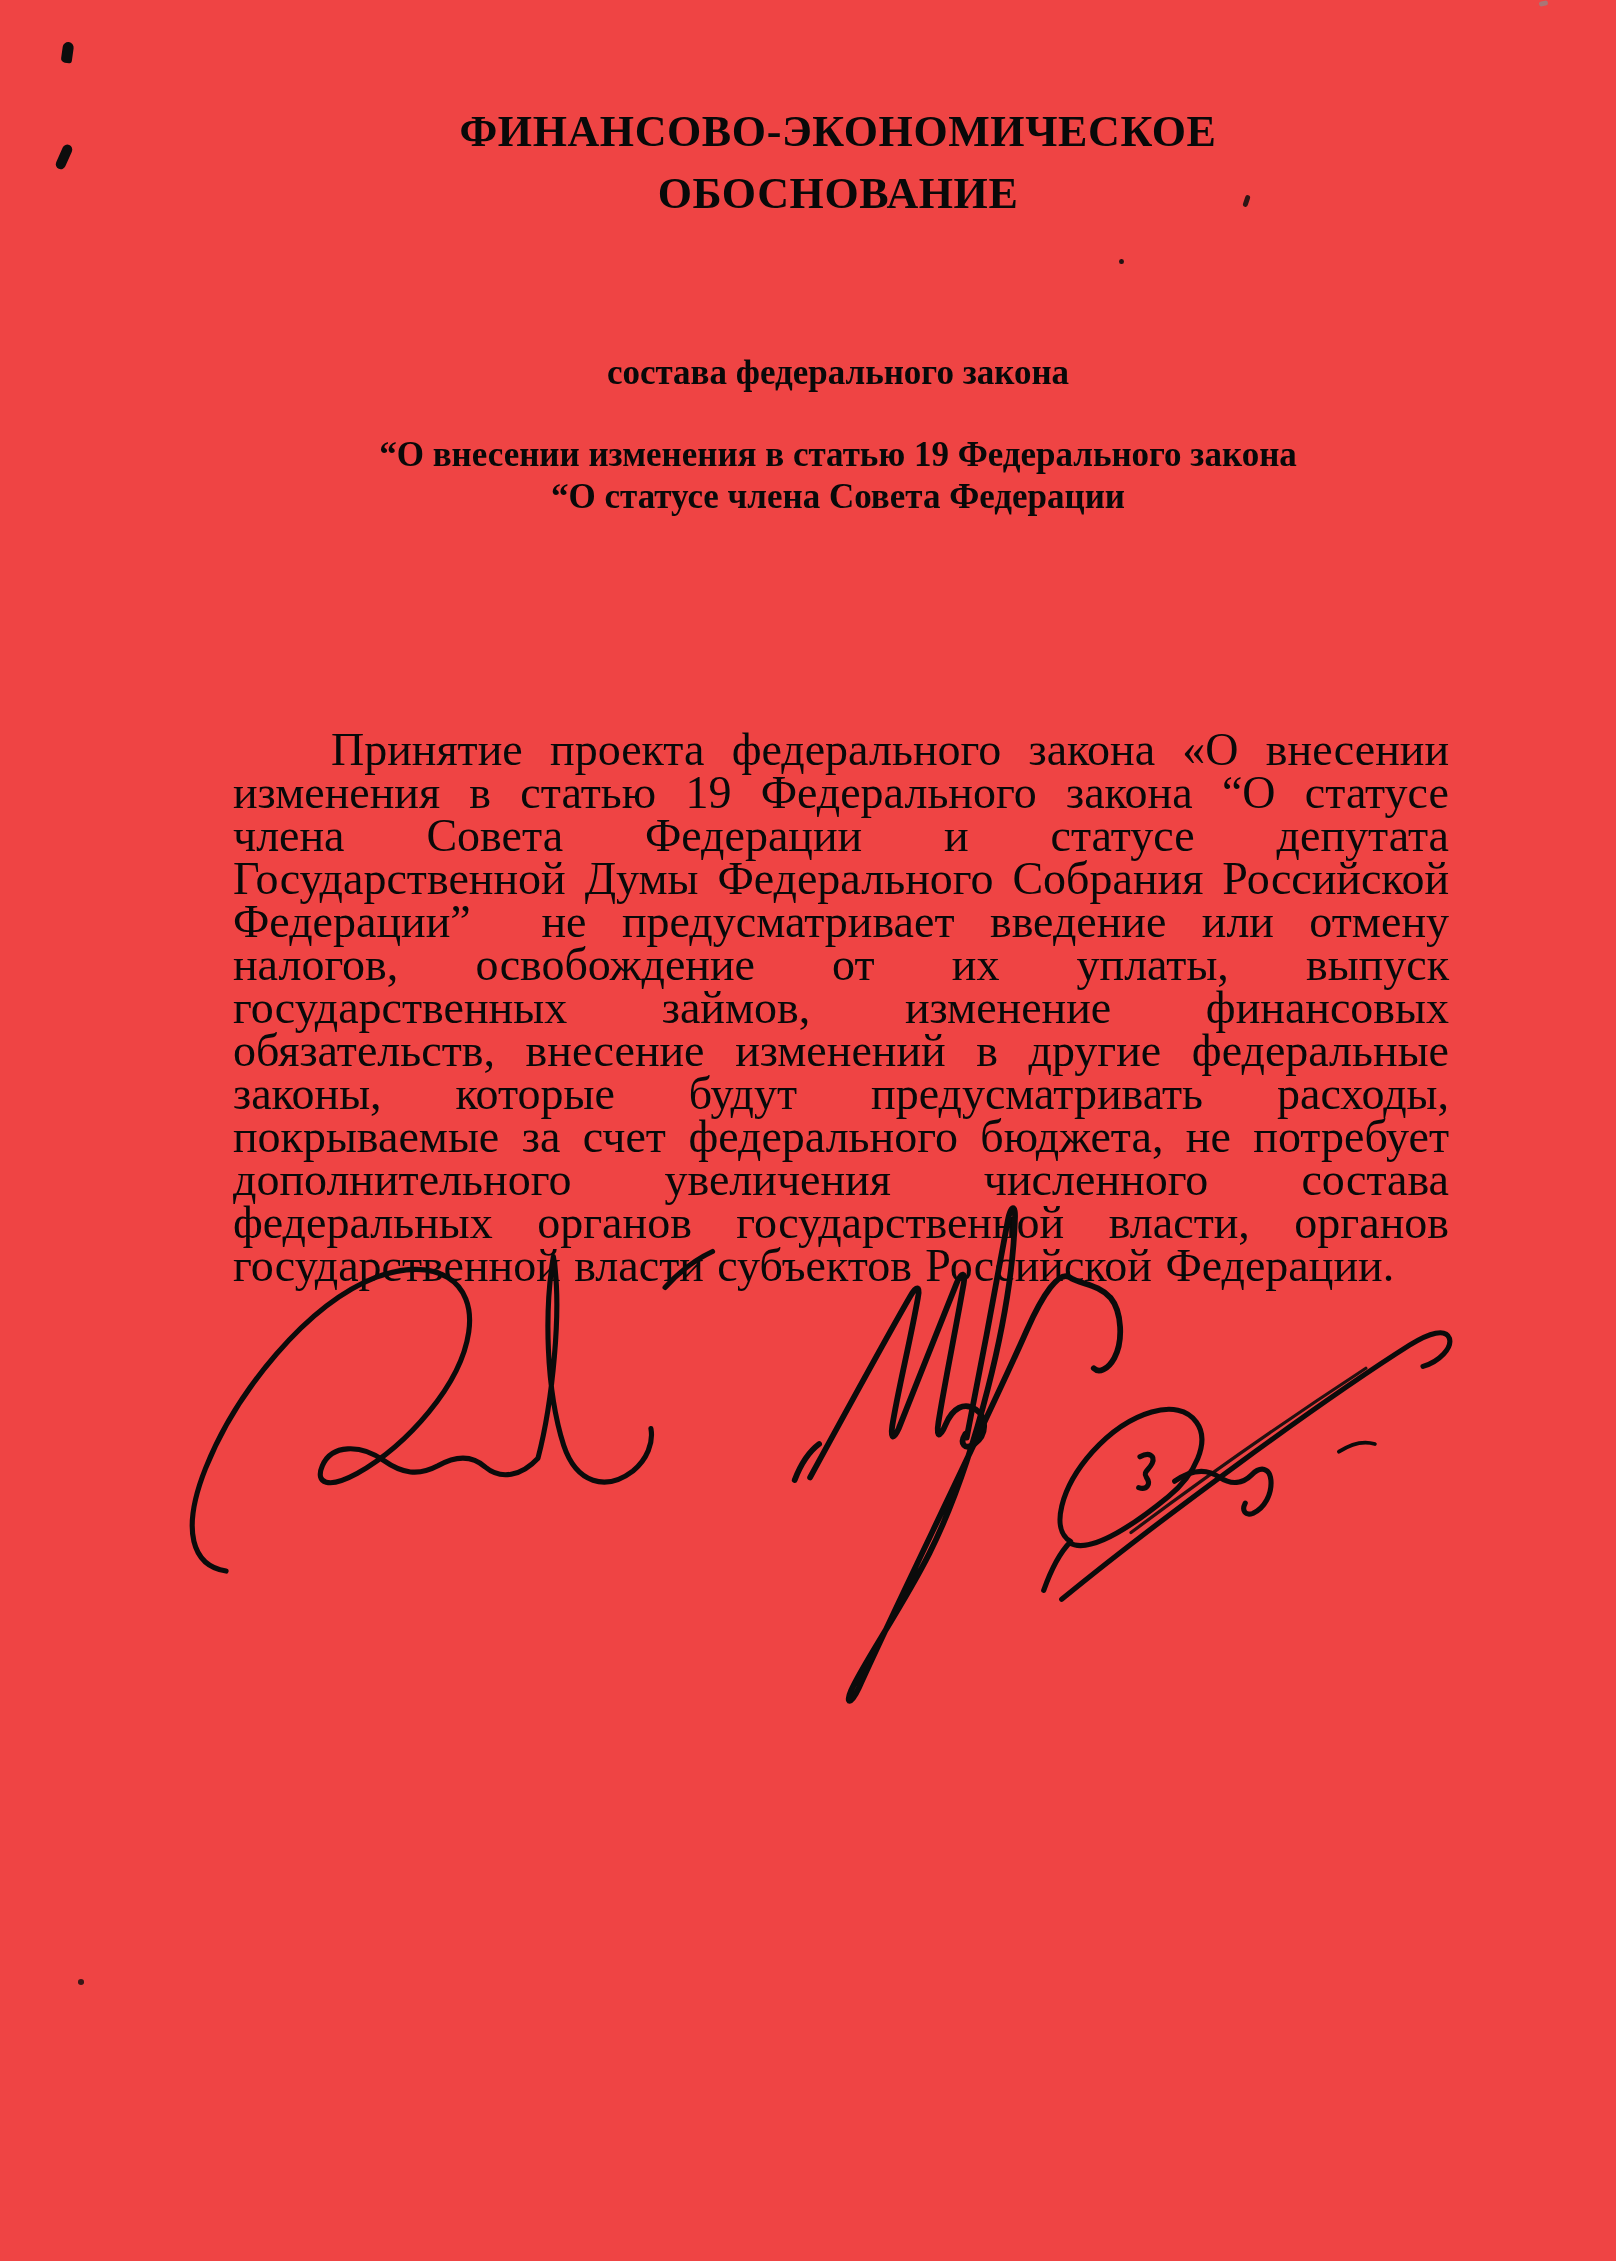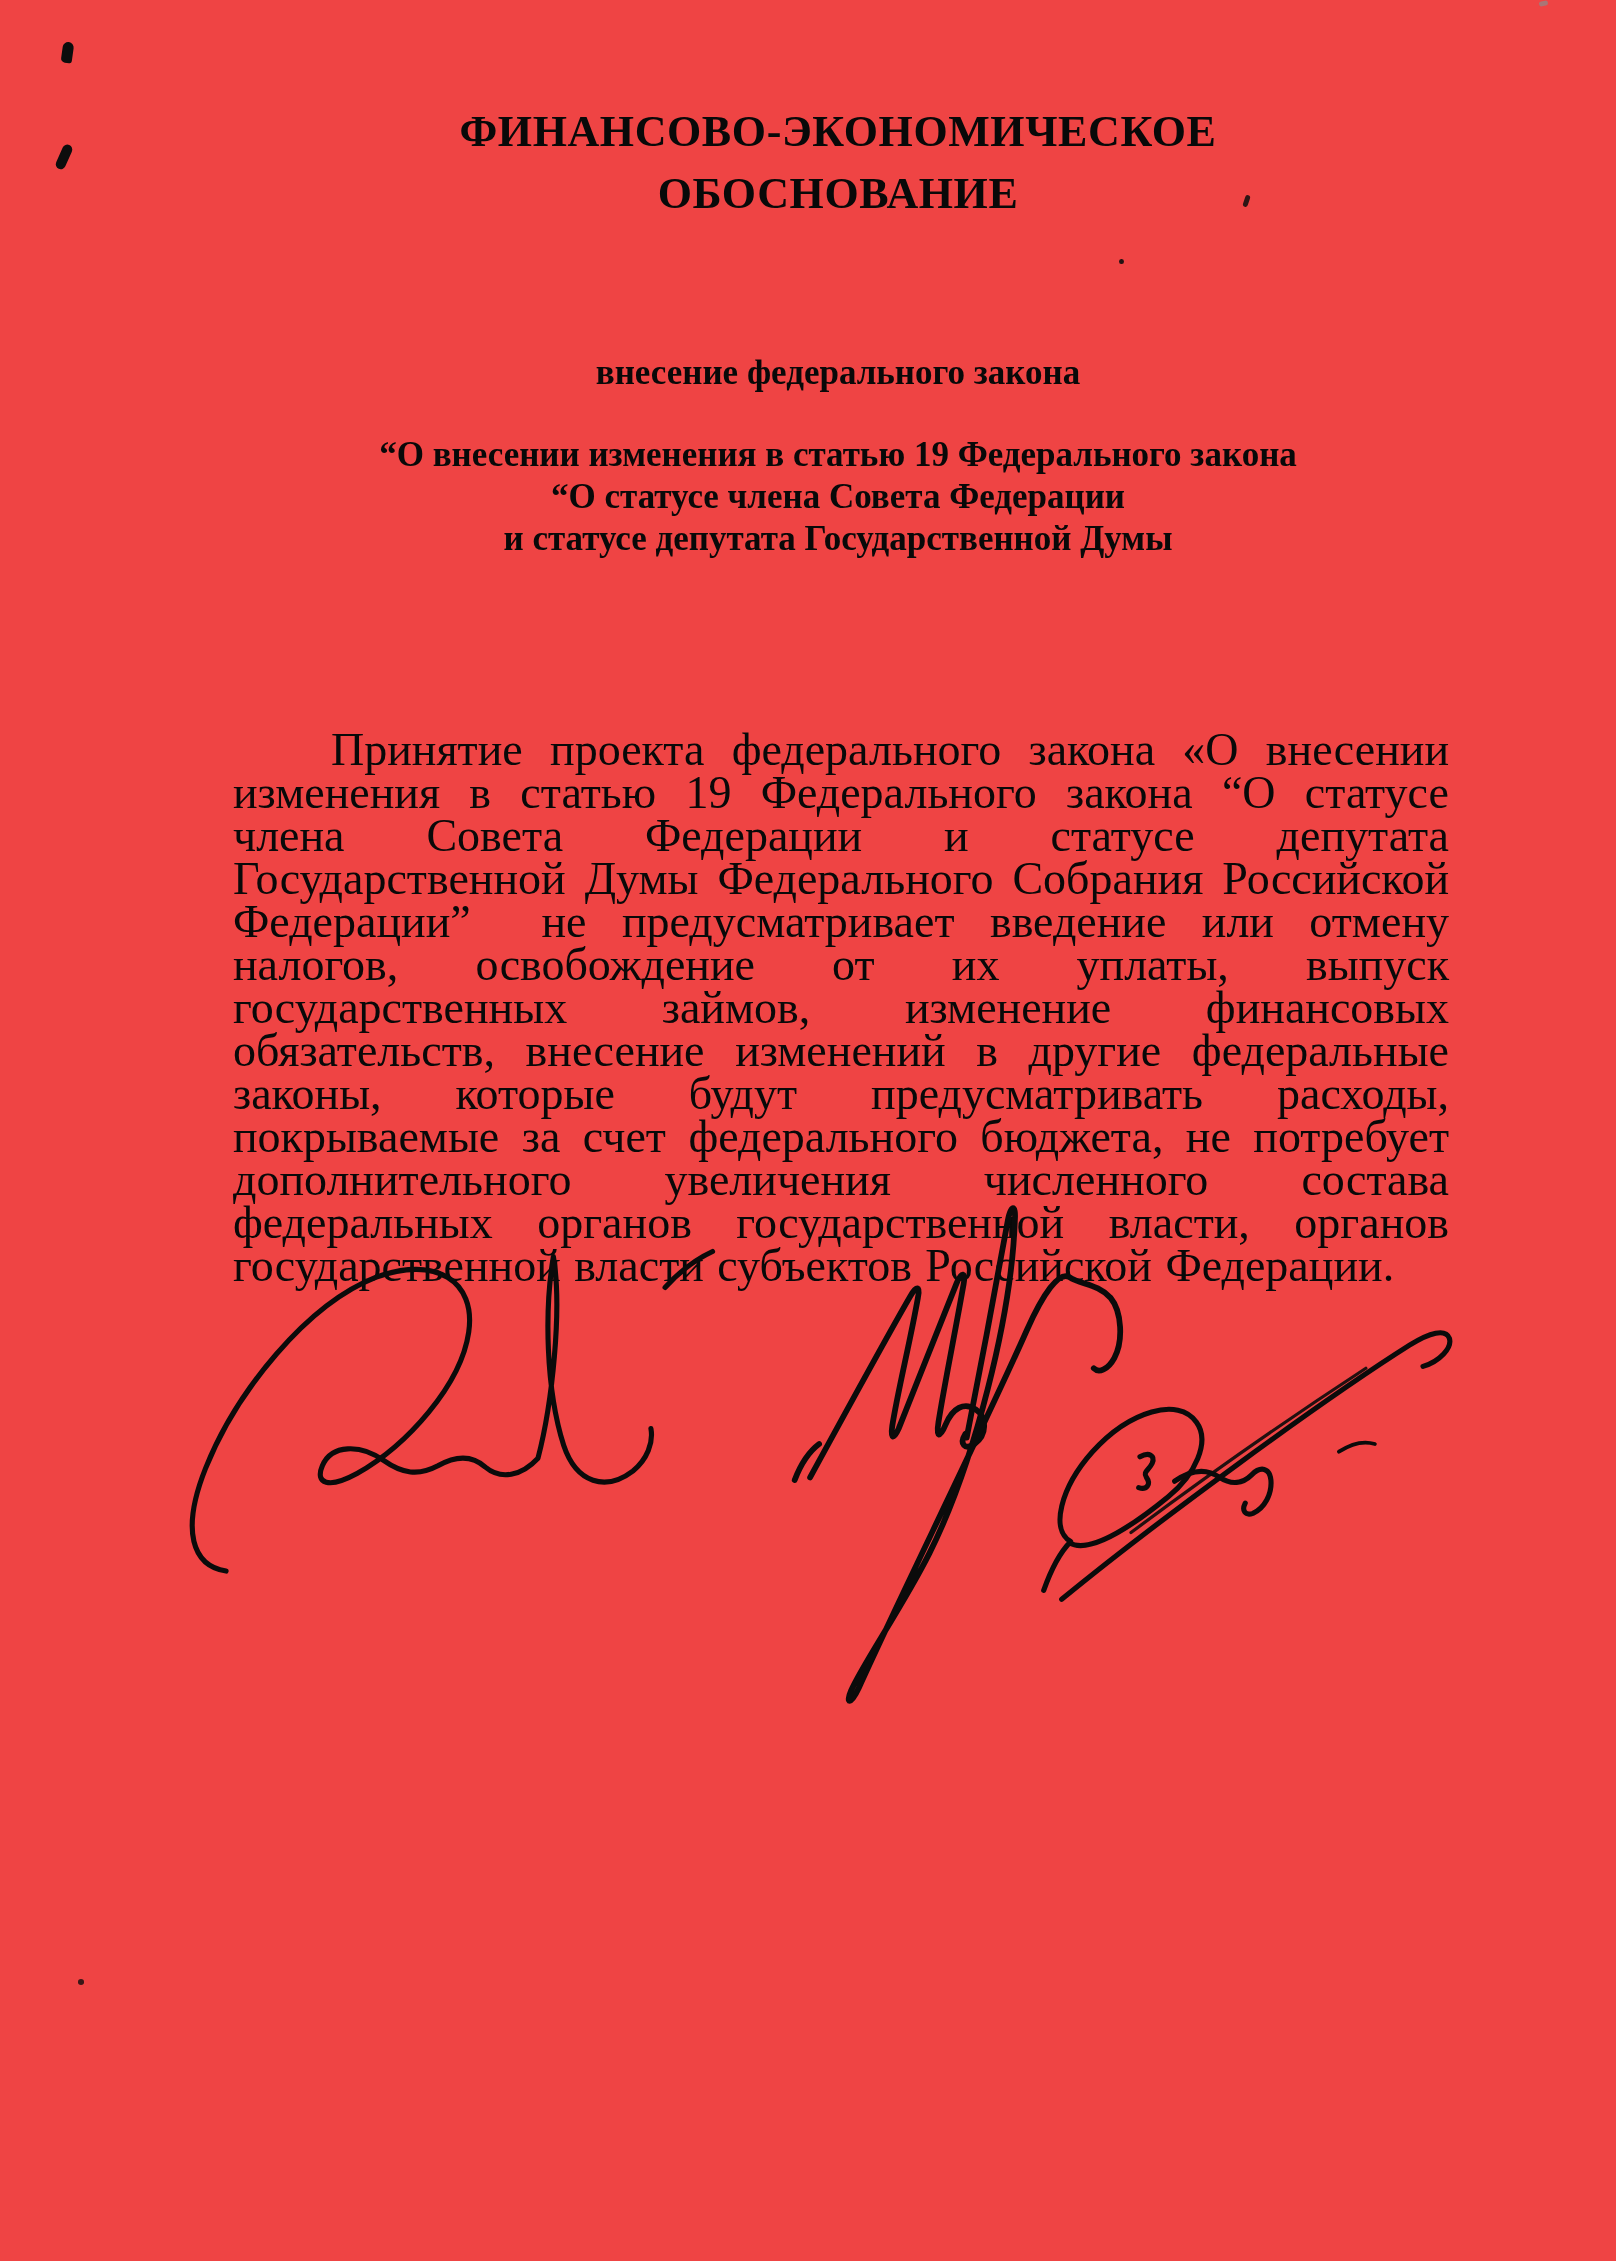--- a/index.html
+++ b/index.html
@@ -60,26 +60,25 @@
   <div class="mark mark-tick"></div>
   <div class="mark mark-dot-a"></div>
   <div class="mark mark-dot-b"></div>
   <div class="mark mark-speck"></div>
 
   <div class="center-col doc-title">
     <div>ФИНАНСОВО-ЭКОНОМИЧЕСКОЕ</div>
     <div>ОБОСНОВАНИЕ</div>
   </div>
 
-  <div class="center-col doc-subtitle">внесение федерального закона</div>
+  <div class="center-col doc-subtitle">состава федерального закона</div>
 
   <div class="center-col law-title">
     <div>“О внесении изменения в статью 19 Федерального закона</div>
     <div>“О статусе члена Совета Федерации</div>
-    <div>и статусе депутата Государственной Думы</div>
   </div>
 
   <p class="body-par">Принятие проекта федерального закона «О внесении изменения в статью 19 Федерального закона “О статусе члена Совета Федерации и статусе депутата Государственной Думы Федерального Собрания Российской Федерации”&nbsp; не предусматривает введение или отмену налогов, освобождение от их уплаты, выпуск государственных займов, изменение финансовых обязательств, внесение изменений в другие федеральные законы, которые будут предусматривать расходы, покрываемые за счет федерального бюджета, не потребует дополнительного увеличения численного состава федеральных органов государственной власти, органов государственной власти субъектов Российской Федерации.</p>
 
   <svg class="sig-layer" viewBox="0 0 2519 3523" xmlns="http://www.w3.org/2000/svg">
     <g stroke-width="8">
       <path d="M 352 2448 C 300 2440 281 2386 320 2288
                C 368 2168 478 2032 586 1990
                C 678 1956 742 1996 730 2076
                C 718 2158 634 2252 556 2296

